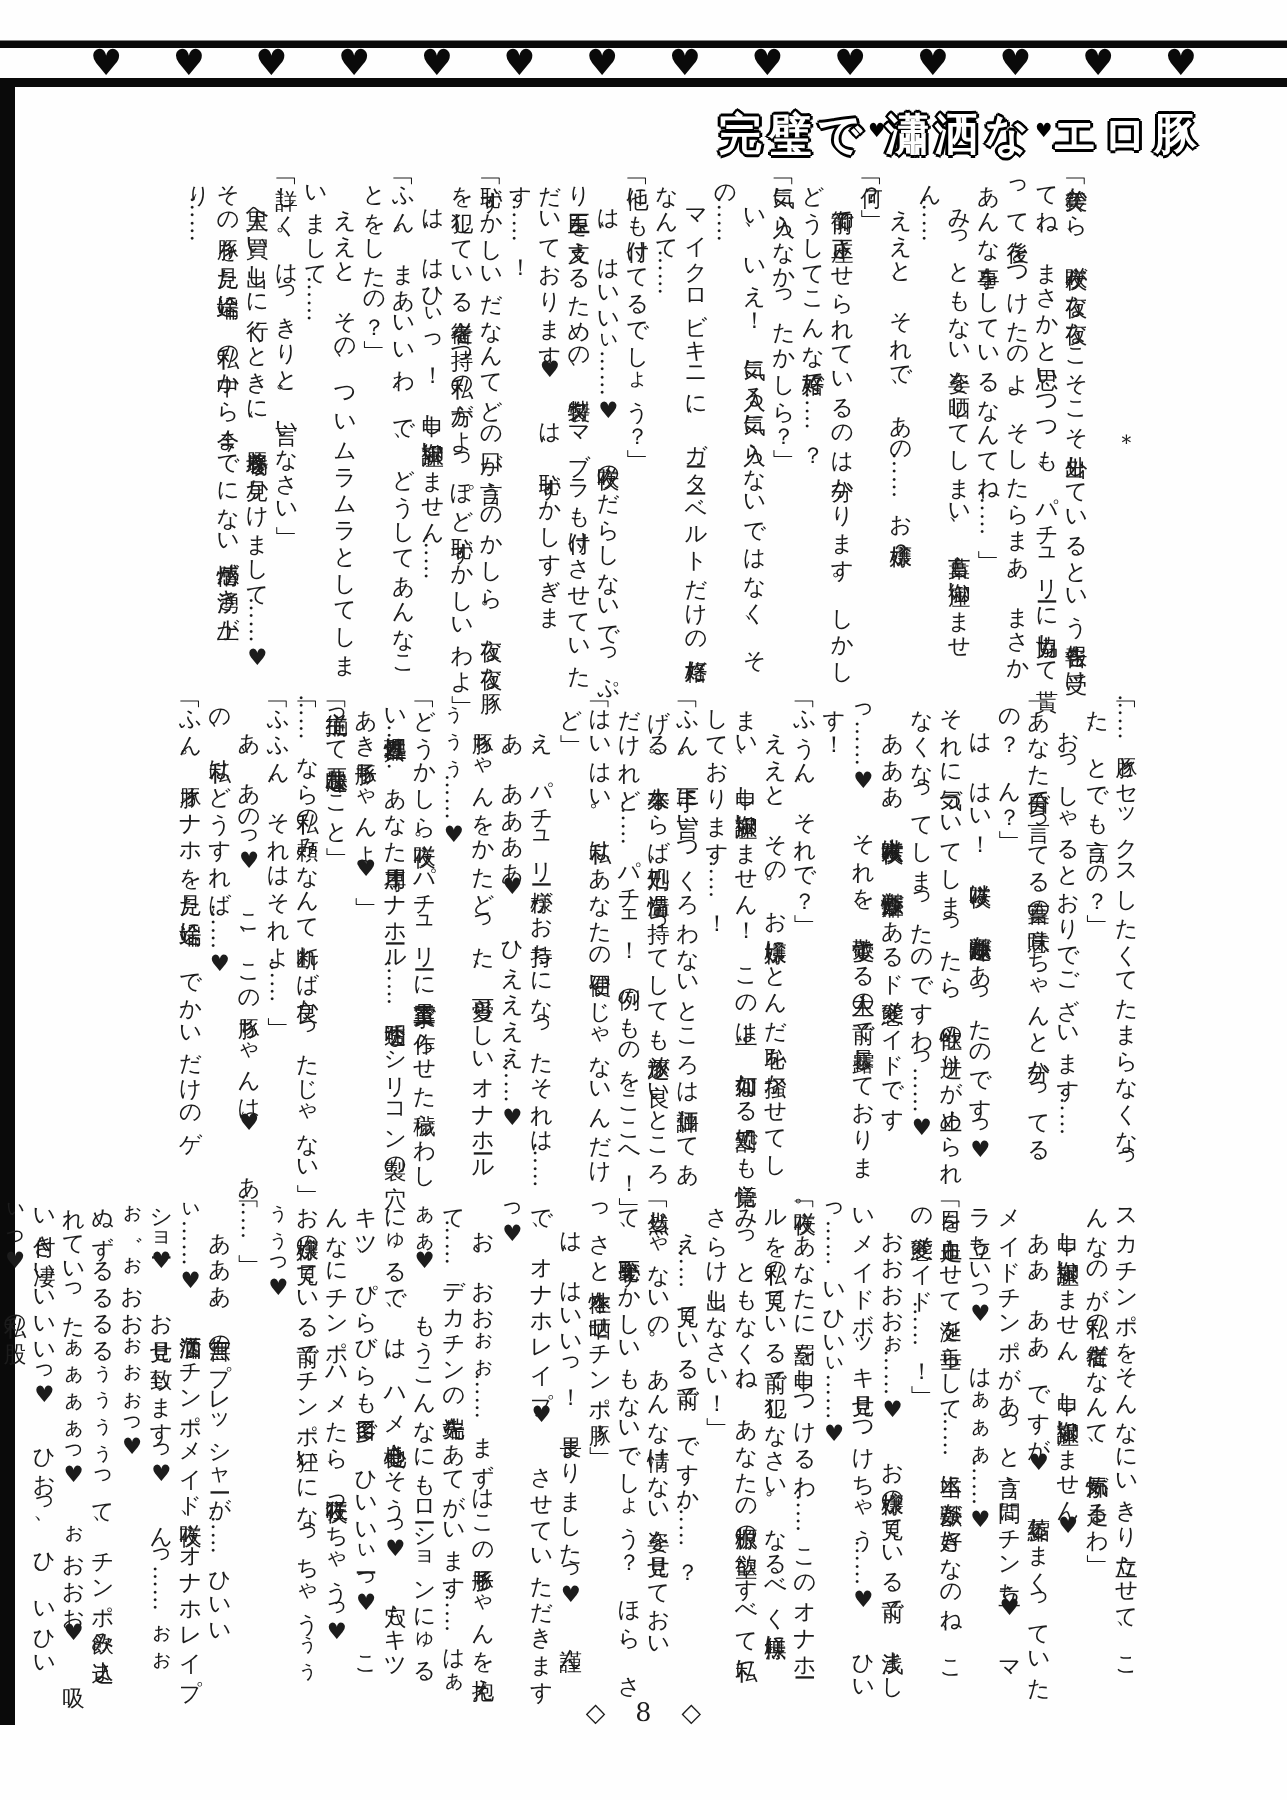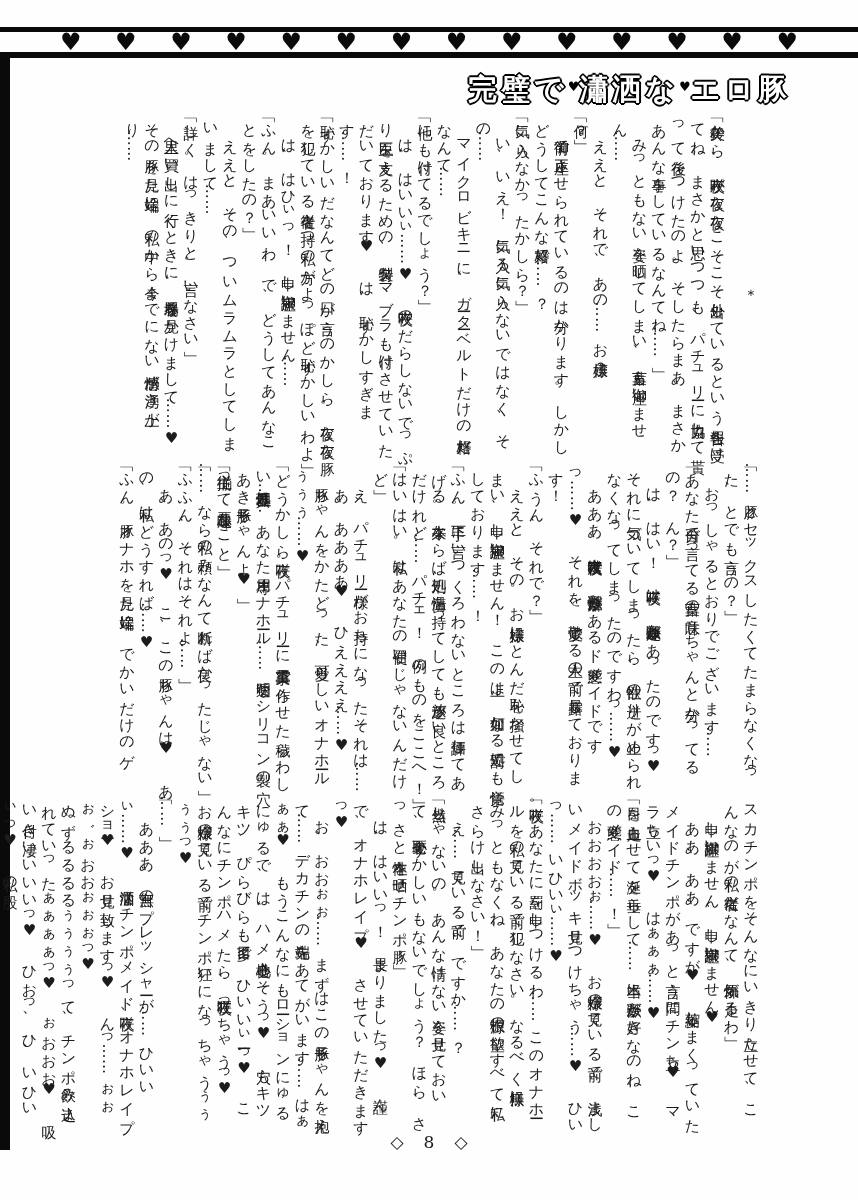--- a/index.html
+++ b/index.html
@@ -18,21 +18,21 @@
     position:absolute; top:31px; left:60px; width:738px; height:22px;
     display:flex; justify-content:space-between; align-items:center;
     font-size:24px; line-height:22px; color:#0a0a0a;
   }
   .top-bar-lower { position:absolute; top:52px; left:0; width:858px; height:6px; background:#0a0a0a; }
   
   .side-bar { position:absolute; left:0; top:58px; width:10px; height:1092px; background:#0a0a0a; }
 
   
   .title {
-    position:absolute; top:70px; right:67px;
+    position:absolute; top:70px; right:56px;
     font-size:29px; font-weight:bold; letter-spacing:4px; white-space:nowrap;
     color:#ffffff;
     text-shadow:
       2px 0 0 #000, -2px 0 0 #000, 0 2px 0 #000, 0 -2px 0 #000,
       1px 1px 0 #000, -1px -1px 0 #000, 1px -1px 0 #000, -1px 1px 0 #000;
   }
   .title .deco-heart {
     color:#000; text-shadow:none; font-size:13px;
     vertical-align:8px; letter-spacing:0;
   }

